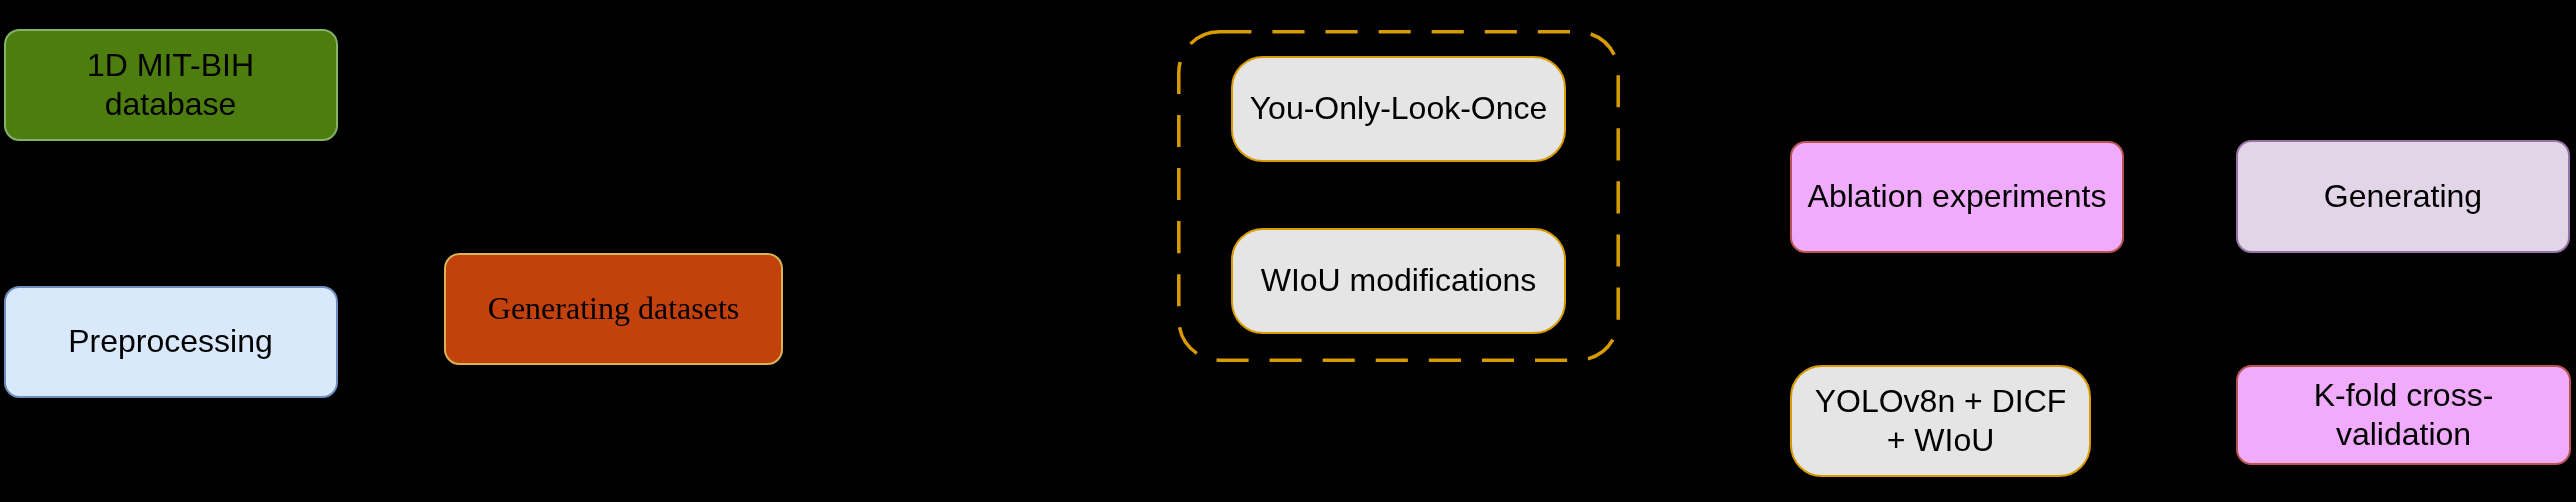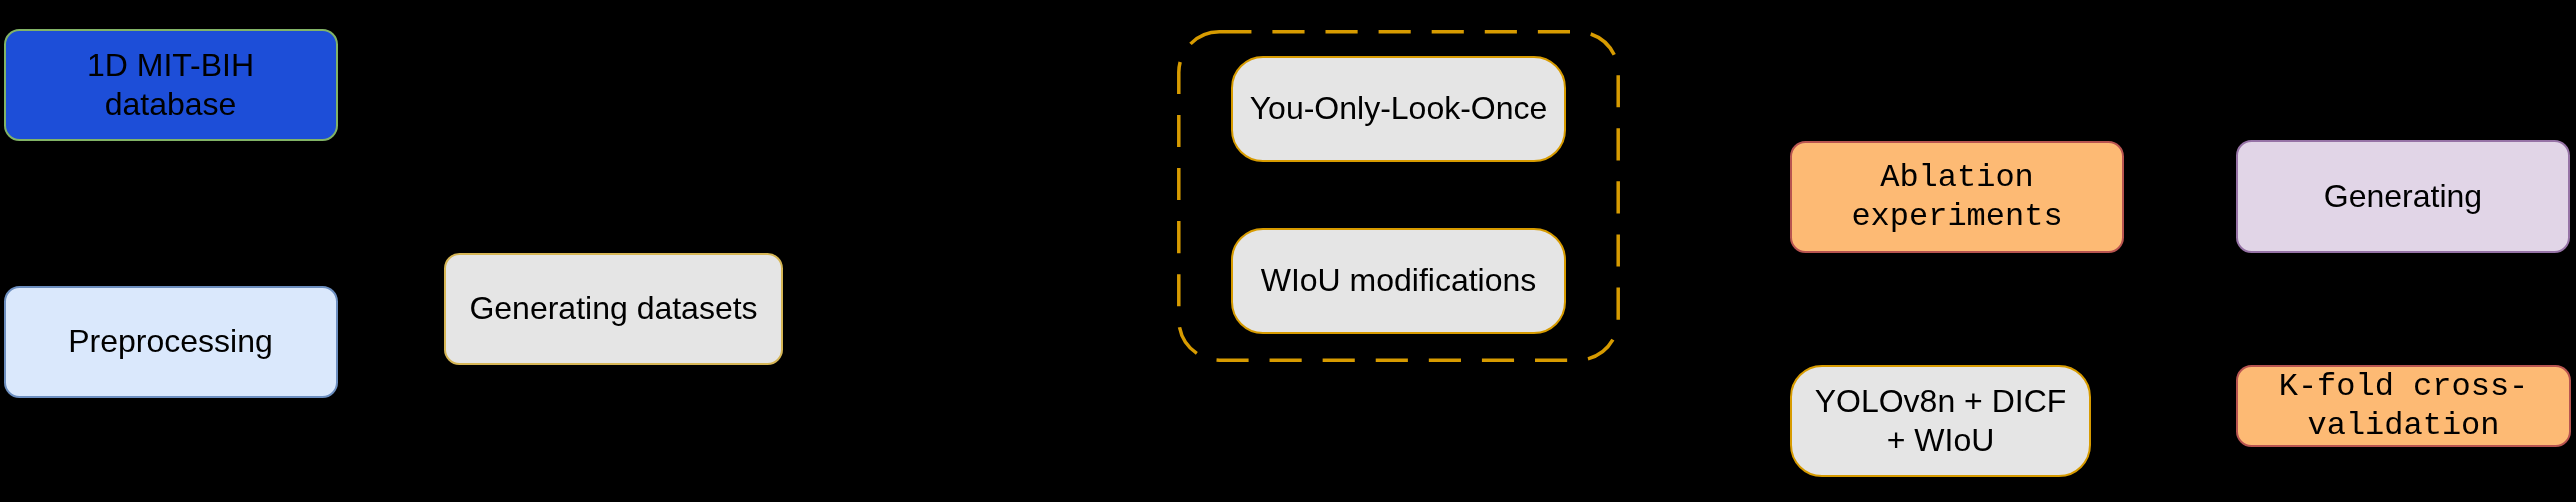--- a/index.html
+++ b/index.html
@@ -25,37 +25,37 @@
     justify-content: center;
     text-align: center;
     color: #000000;
     font-size: 32px;
     line-height: 1.22;
   }
   .node span {
     white-space: pre-line;
     padding: 0 7px;
   }
-  .green  { background: #1d4ed8; border-color: #82b366; }
+  .green  { background: #4d7c0f; border-color: #82b366; }
   .blue   { background: #dae8fc; border-color: #6c8ebf; margin-top: 33px; }
-  .yellow { background: #e5e5e5; border-color: #d6b656; }
+  .yellow { background: #c2410c; border-color: #d6b656; font-family: Liberation Serif, serif; }
   .orange { background: #e5e5e5; border-color: #d79b00; border-radius: 32px; }
-  .red    { background: #fdba74; border-color: #b85450; font-family: Liberation Mono, monospace; }
+  .red    { background: #f0abfc; border-color: #b85450; }
   .purple { background: #e1d5e7; border-color: #9673a6; }
 
   
   .pos-mitbih        { left: 3.5px;    top: 29px;  width: 334px; height: 112px; }
   .pos-preprocessing { left: 3.5px;    top: 253px; width: 334px; height: 112px; }
   .pos-generating    { left: 444px;  top: 253px; width: 339px; height: 112px; }
   .pos-yolo          { left: 1231px; top: 56px;  width: 335px; height: 106px; }
   .pos-loss          { left: 1231px; top: 228px; width: 335px; height: 106px; }
   .pos-ablation      { left: 1790px; top: 141px; width: 334px; height: 112px; }
   .pos-yolov8n       { left: 1790px; top: 365px; width: 301px; height: 112px; }
   .pos-discussion    { left: 2236px; top: 140px; width: 334px; height: 113px; }
-  .pos-kfold         { left: 2236px; top: 365px; width: 335px; height: 82px; }
+  .pos-kfold         { left: 2236px; top: 365px; width: 335px; height: 100px; }
 
   .dashed-group {
     position: absolute;
     left: 1176px;
     top: 29px;
     width: 445px;
     height: 334px;
   }
 </style>
 </head>

